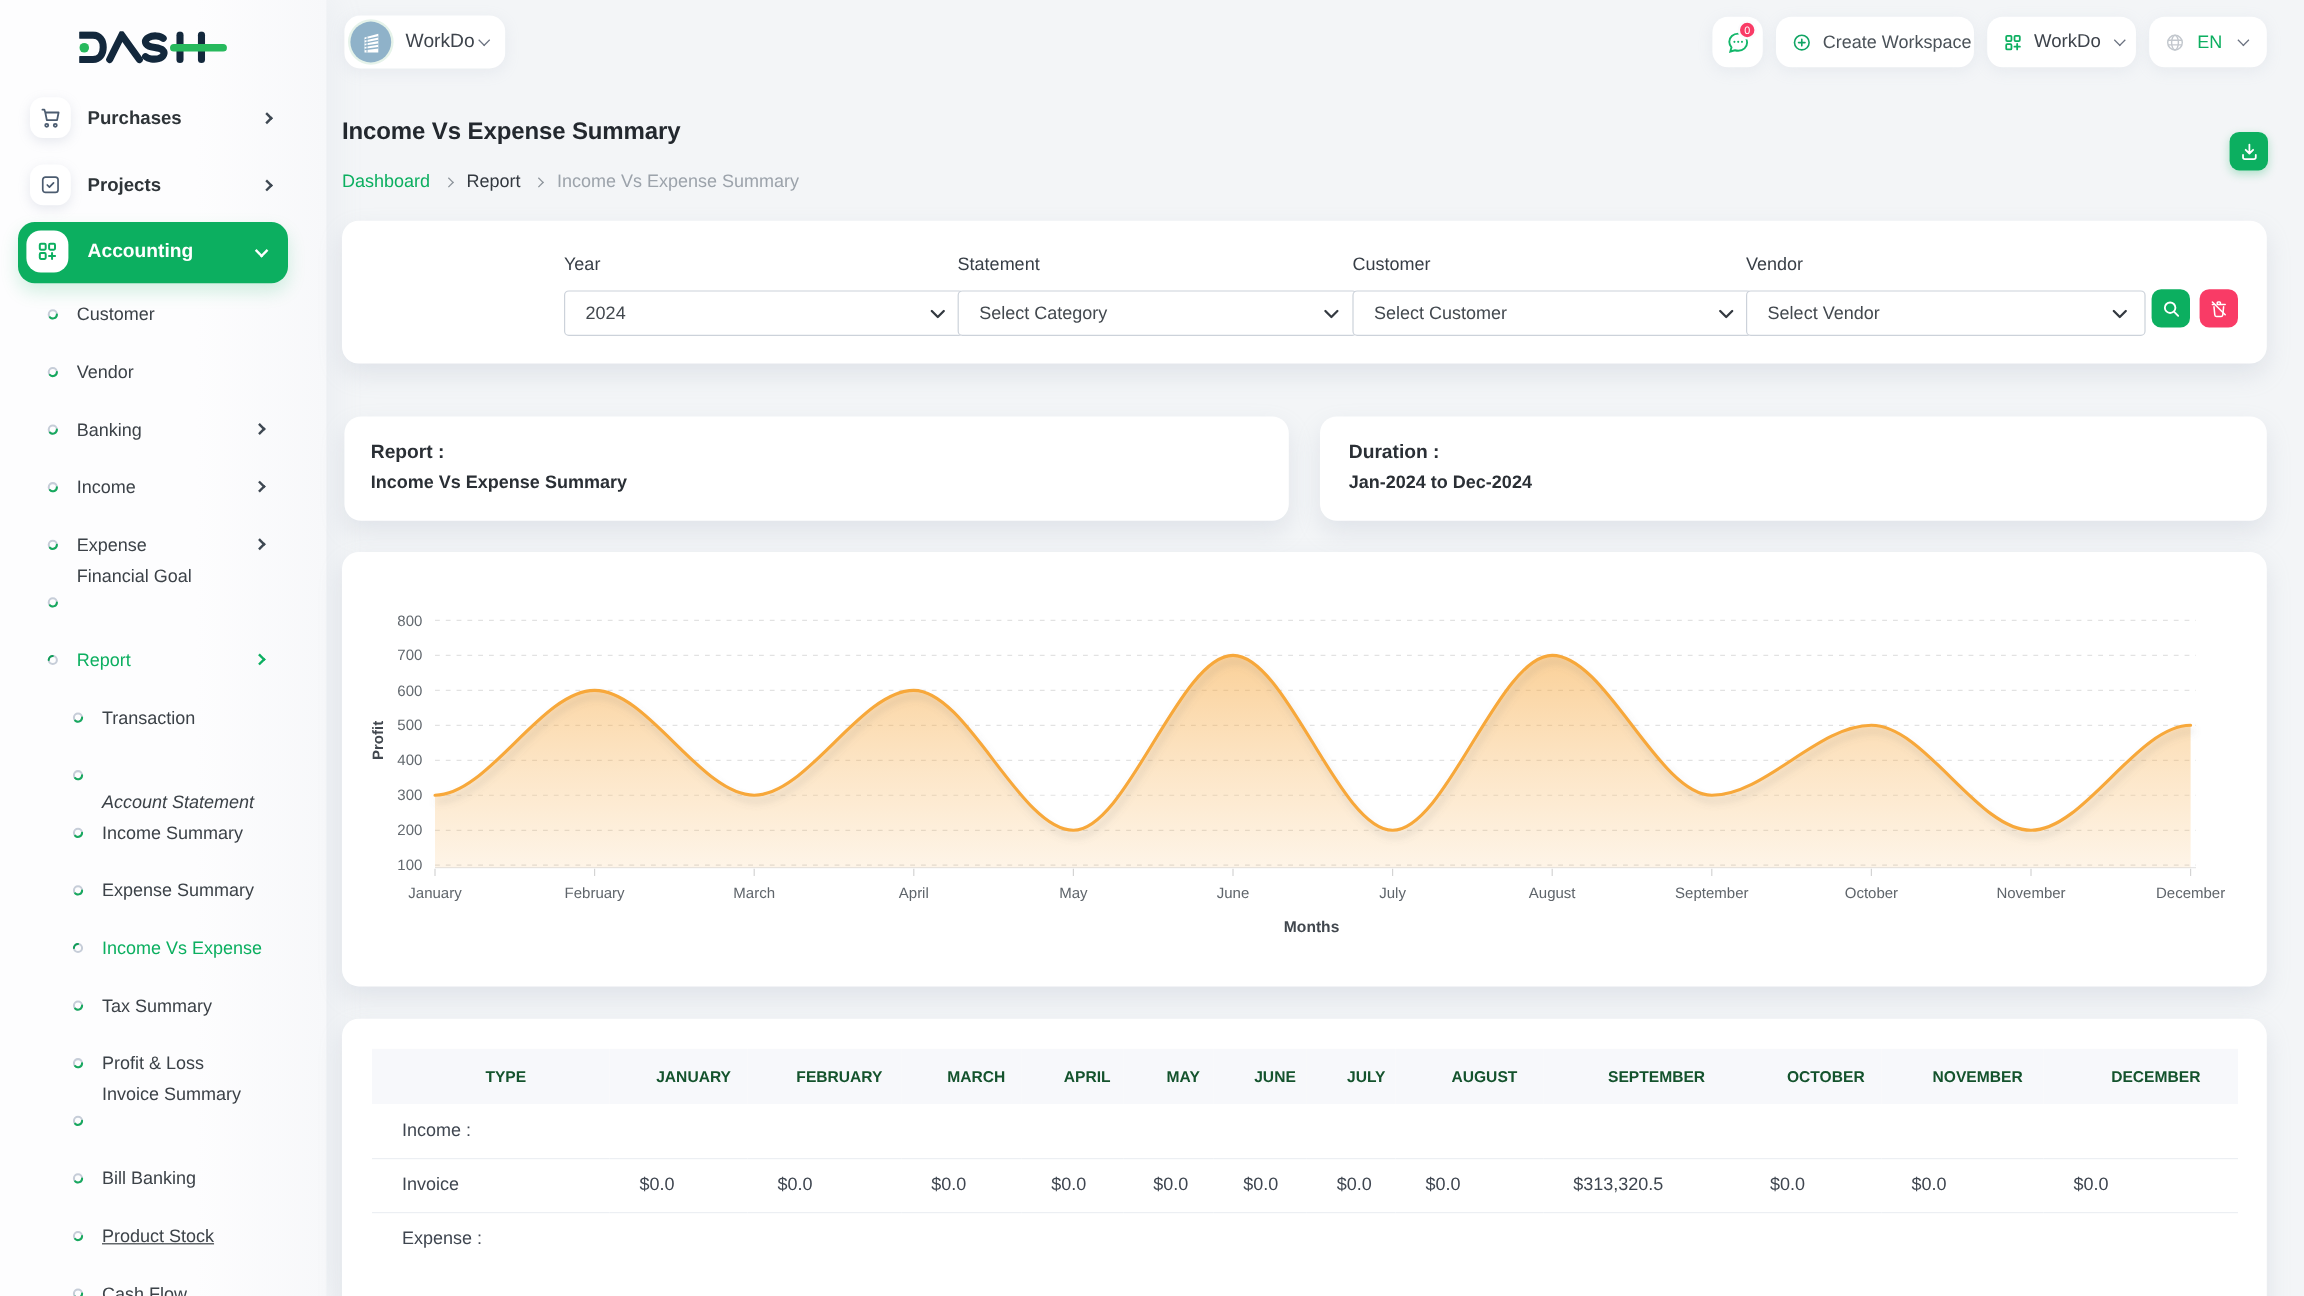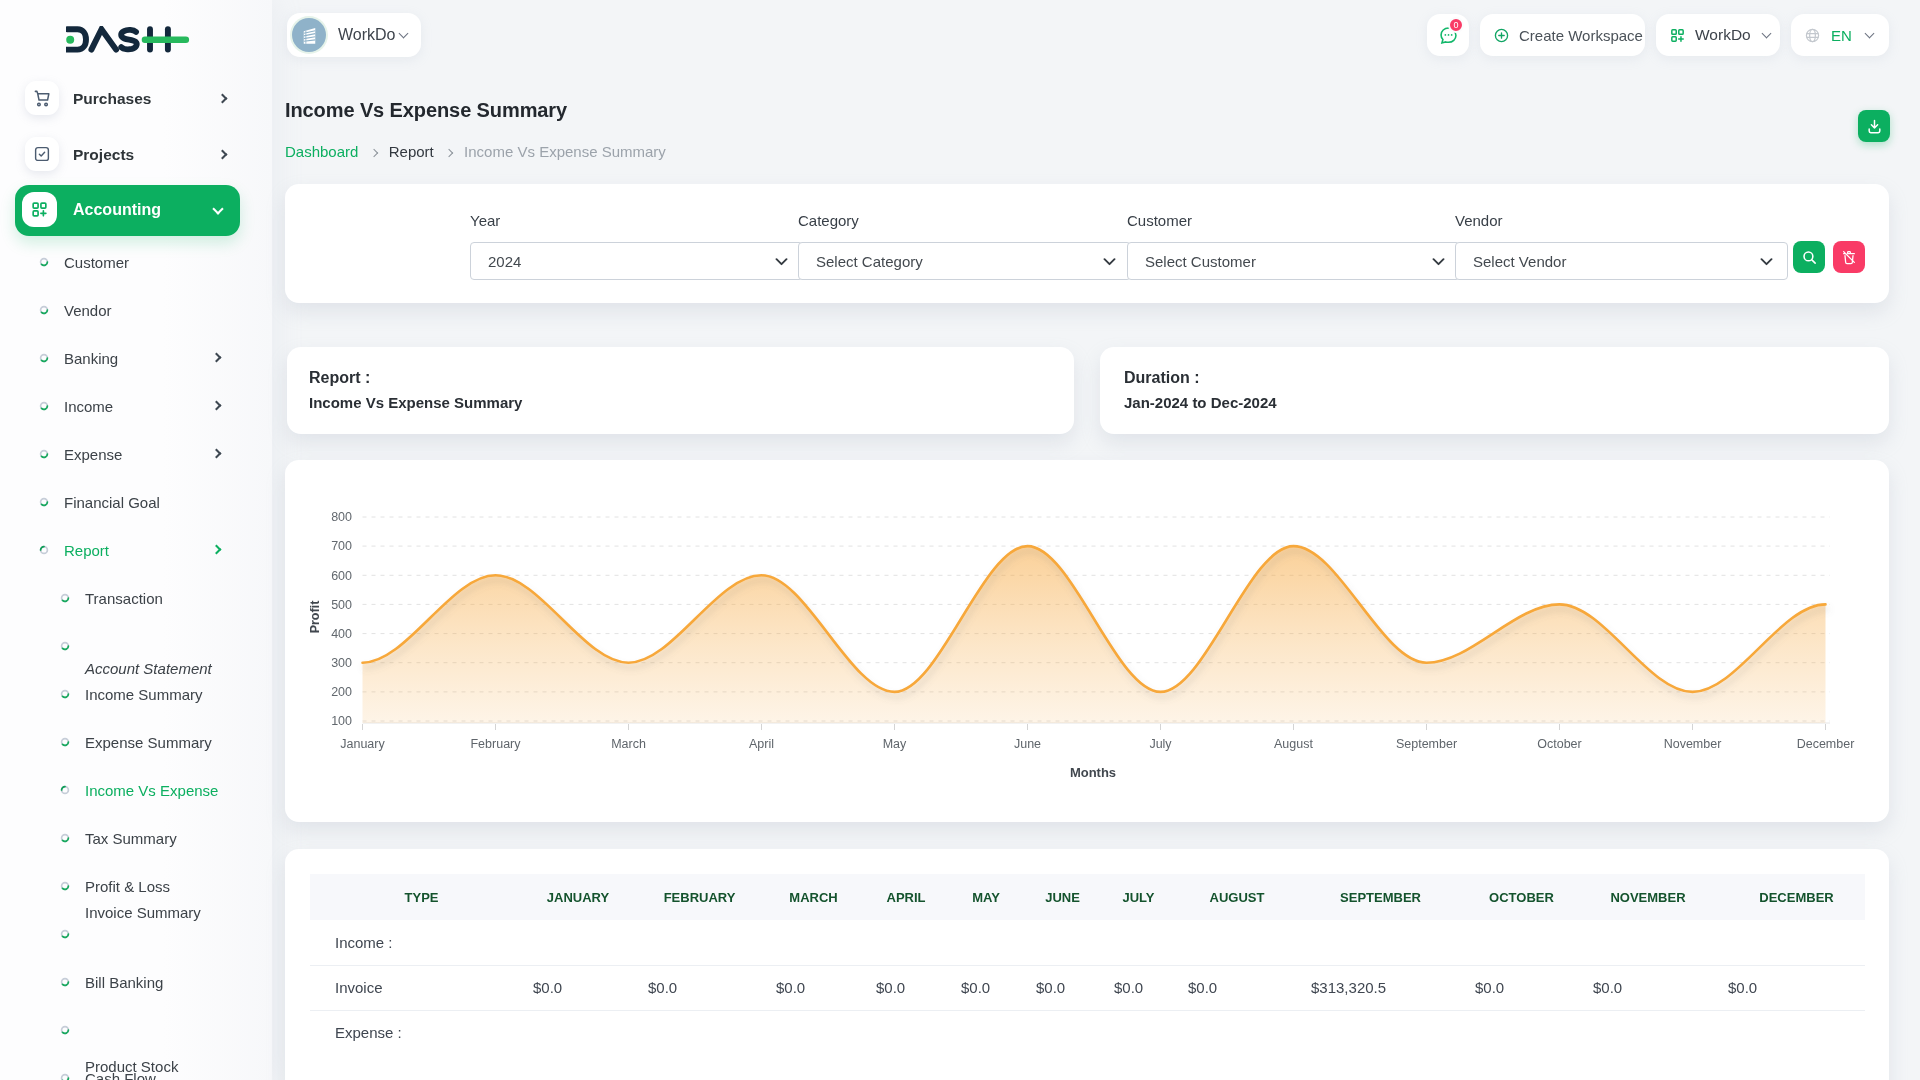--- a/index.html
+++ b/index.html
@@ -91,21 +91,21 @@
 <svg class="abs" style="left:39px;top:449px" width="10" height="10" viewBox="0 0 10 10">
       <circle cx="5" cy="5" r="3.4" fill="none" stroke="#c6cdd8" stroke-width="1.7"></circle>
       <path d="M8.4 5 A3.4 3.4 0 0 1 2.6 7.4" stroke="#17a95e" stroke-width="1.7" fill="none" stroke-linecap="round"></path>
     </svg>
 <div class="sitem" style="left:64px;top:446px;">Expense</div>
 <div class="chevR" style="left:213px;top:450px;border-color:#3e4852;"></div>
 <svg class="abs" style="left:39px;top:497px" width="10" height="10" viewBox="0 0 10 10">
       <circle cx="5" cy="5" r="3.4" fill="none" stroke="#c6cdd8" stroke-width="1.7"></circle>
       <path d="M8.4 5 A3.4 3.4 0 0 1 2.6 7.4" stroke="#17a95e" stroke-width="1.7" fill="none" stroke-linecap="round"></path>
     </svg>
-<div class="sitem" style="left:64px;top:494px;">Financial Goal</div>
+<div class="sitem" style="left:64px;top:472px;">Financial Goal</div>
 <svg class="abs" style="left:39px;top:545px" width="10" height="10" viewBox="0 0 10 10">
       <circle cx="5" cy="5" r="3.4" fill="none" stroke="#c6cdd8" stroke-width="1.7"></circle>
       <path d="M5 1.6 A3.4 3.4 0 0 0 1.6 5" stroke="#0f9d58" stroke-width="1.7" fill="none" stroke-linecap="round"></path>
     </svg>
 <div class="sitem grn" style="left:64px;top:542px;">Report</div>
 <div class="chevR" style="left:213px;top:546px;border-color:#0caf60;"></div>
 <svg class="abs" style="left:60px;top:593px" width="10" height="10" viewBox="0 0 10 10">
       <circle cx="5" cy="5" r="3.4" fill="none" stroke="#c6cdd8" stroke-width="1.7"></circle>
       <path d="M8.4 5 A3.4 3.4 0 0 1 2.6 7.4" stroke="#17a95e" stroke-width="1.7" fill="none" stroke-linecap="round"></path>
     </svg>
@@ -147,21 +147,21 @@
 <div class="sitem" style="left:85px;top:904px;">Invoice Summary</div>
 <svg class="abs" style="left:60px;top:977px" width="10" height="10" viewBox="0 0 10 10">
       <circle cx="5" cy="5" r="3.4" fill="none" stroke="#c6cdd8" stroke-width="1.7"></circle>
       <path d="M8.4 5 A3.4 3.4 0 0 1 2.6 7.4" stroke="#17a95e" stroke-width="1.7" fill="none" stroke-linecap="round"></path>
     </svg>
 <div class="sitem" style="left:85px;top:974px;">Bill Banking</div>
 <svg class="abs" style="left:60px;top:1025px" width="10" height="10" viewBox="0 0 10 10">
       <circle cx="5" cy="5" r="3.4" fill="none" stroke="#c6cdd8" stroke-width="1.7"></circle>
       <path d="M8.4 5 A3.4 3.4 0 0 1 2.6 7.4" stroke="#17a95e" stroke-width="1.7" fill="none" stroke-linecap="round"></path>
     </svg>
-<div class="sitem" style="left:85px;top:1058px;">Product Stock</div>
+<div class="sitem" style="left:85px;top:1022px;text-decoration:underline;">Product Stock</div>
 <svg class="abs" style="left:60px;top:1073px" width="10" height="10" viewBox="0 0 10 10">
       <circle cx="5" cy="5" r="3.4" fill="none" stroke="#c6cdd8" stroke-width="1.7"></circle>
       <path d="M8.4 5 A3.4 3.4 0 0 1 2.6 7.4" stroke="#17a95e" stroke-width="1.7" fill="none" stroke-linecap="round"></path>
     </svg>
 <div class="sitem" style="left:85px;top:1070px;">Cash Flow</div>
 </div>
 <div class="tbtn" style="left:287px;width:134px;height:44px;top:13px;">
 <div class="abs" style="left:5px;top:5px;width:34px;height:34px;border-radius:50%;background:#8fb2c9;display:flex;align-items:center;justify-content:center;box-shadow:0 0 0 2px #e6f3ea;">
 <svg width="23" height="23" viewBox="0 0 24 24">
         <path d="M6 20.7 V7.6 L18 4.2 V20.7 Z" fill="#fff"></path>
@@ -226,21 +226,21 @@
 <svg width="17" height="17" viewBox="0 0 24 24" fill="none" stroke="#fff" stroke-width="2.1" stroke-linecap="round" stroke-linejoin="round">
       <path d="M12 3.5v10.5m0 0l-4.4-4.4M12 14l4.4-4.4"></path>
       <path d="M4.5 15.5v3a2.2 2.2 0 0 0 2.2 2.2h10.6a2.2 2.2 0 0 0 2.2-2.2v-3"></path>
     </svg>
 </div>
 <div class="card" style="left:285px;top:184px;width:1604px;height:119px;"></div>
 <div class="slabel" style="left:470px;top:212px;">Year</div>
 <div class="sel" style="left:470px;top:242px;">2024<svg width="13" height="8" viewBox="0 0 13 8">
       <path d="M1.5 1.2 L6.5 6.2 L11.5 1.2" fill="none" stroke="#343a41" stroke-width="1.9" stroke-linecap="round" stroke-linejoin="round"></path>
     </svg></div>
-<div class="slabel" style="left:798px;top:212px;">Category</div>
+<div class="slabel" style="left:798px;top:212px;">Statement</div>
 <div class="sel" style="left:798px;top:242px;">Select Category<svg width="13" height="8" viewBox="0 0 13 8">
       <path d="M1.5 1.2 L6.5 6.2 L11.5 1.2" fill="none" stroke="#343a41" stroke-width="1.9" stroke-linecap="round" stroke-linejoin="round"></path>
     </svg></div>
 <div class="slabel" style="left:1127px;top:212px;">Customer</div>
 <div class="sel" style="left:1127px;top:242px;">Select Customer<svg width="13" height="8" viewBox="0 0 13 8">
       <path d="M1.5 1.2 L6.5 6.2 L11.5 1.2" fill="none" stroke="#343a41" stroke-width="1.9" stroke-linecap="round" stroke-linejoin="round"></path>
     </svg></div>
 <div class="slabel" style="left:1455px;top:212px;">Vendor</div>
 <div class="sel" style="left:1455px;top:242px;">Select Vendor<svg width="13" height="8" viewBox="0 0 13 8">
       <path d="M1.5 1.2 L6.5 6.2 L11.5 1.2" fill="none" stroke="#343a41" stroke-width="1.9" stroke-linecap="round" stroke-linejoin="round"></path>

